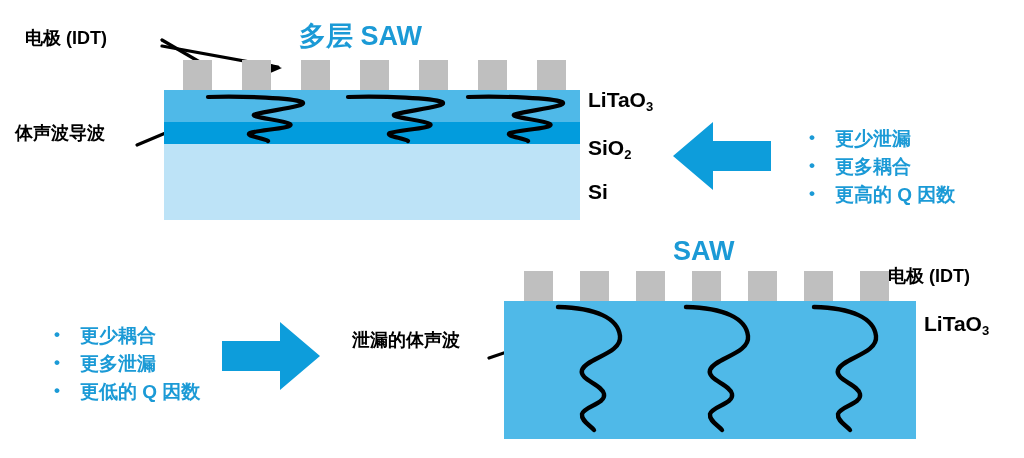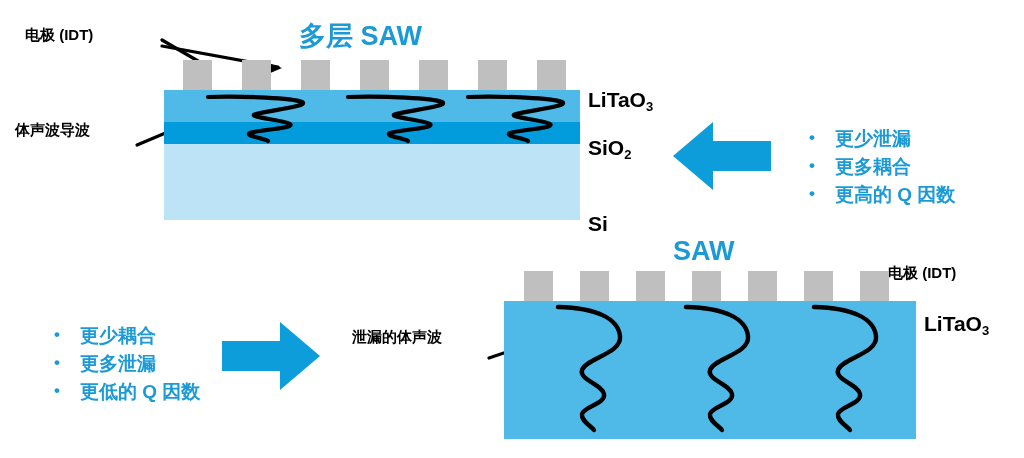--- a/index.html
+++ b/index.html
@@ -21,21 +21,21 @@
 
   
   .title {
     font-size: 27px;
     font-weight: bold;
     color: #1b9ad6;
     white-space: nowrap;
     letter-spacing: 0px;
   }
   .callout {
-    font-size: 15px;
+    font-size: 18px;
     font-weight: bold;
     color: #000000;
     white-space: nowrap;
   }
   .matlabel {
     font-size: 21px;
     font-weight: bold;
     color: #000000;
     white-space: nowrap;
   }
@@ -129,21 +129,21 @@
                  C90,36 52,38 44,41 C38,44 58,46 62,49" fill="none" stroke="#000000" stroke-width="4.2" stroke-linecap="round" stroke-linejoin="round"></path>
       </svg>
     </div>
 
     <div class="abs matlabel" style="left:588px; top:88px;">
       <span>LiTaO</span><sub>3</sub>
     </div>
     <div class="abs matlabel" style="left:588px; top:136px;">
       <span>SiO</span><sub>2</sub>
     </div>
-    <div class="abs matlabel" style="left:588px; top:180px;margin-top:32px;">
+    <div class="abs matlabel" style="left:588px; top:180px;">
       <span>Si</span>
     </div>
 
     <svg class="abs" width="98" height="72" style="left:673px; top:120px;">
       <polygon points="0,36 40,2 40,21 98,21 98,51 40,51 40,70" fill="#0d9ddb"></polygon>
     </svg>
 
     <ul class="bullets abs" style="left:790px; top:110px;">
       <li>更少泄漏</li>
       <li>更多耦合</li>

